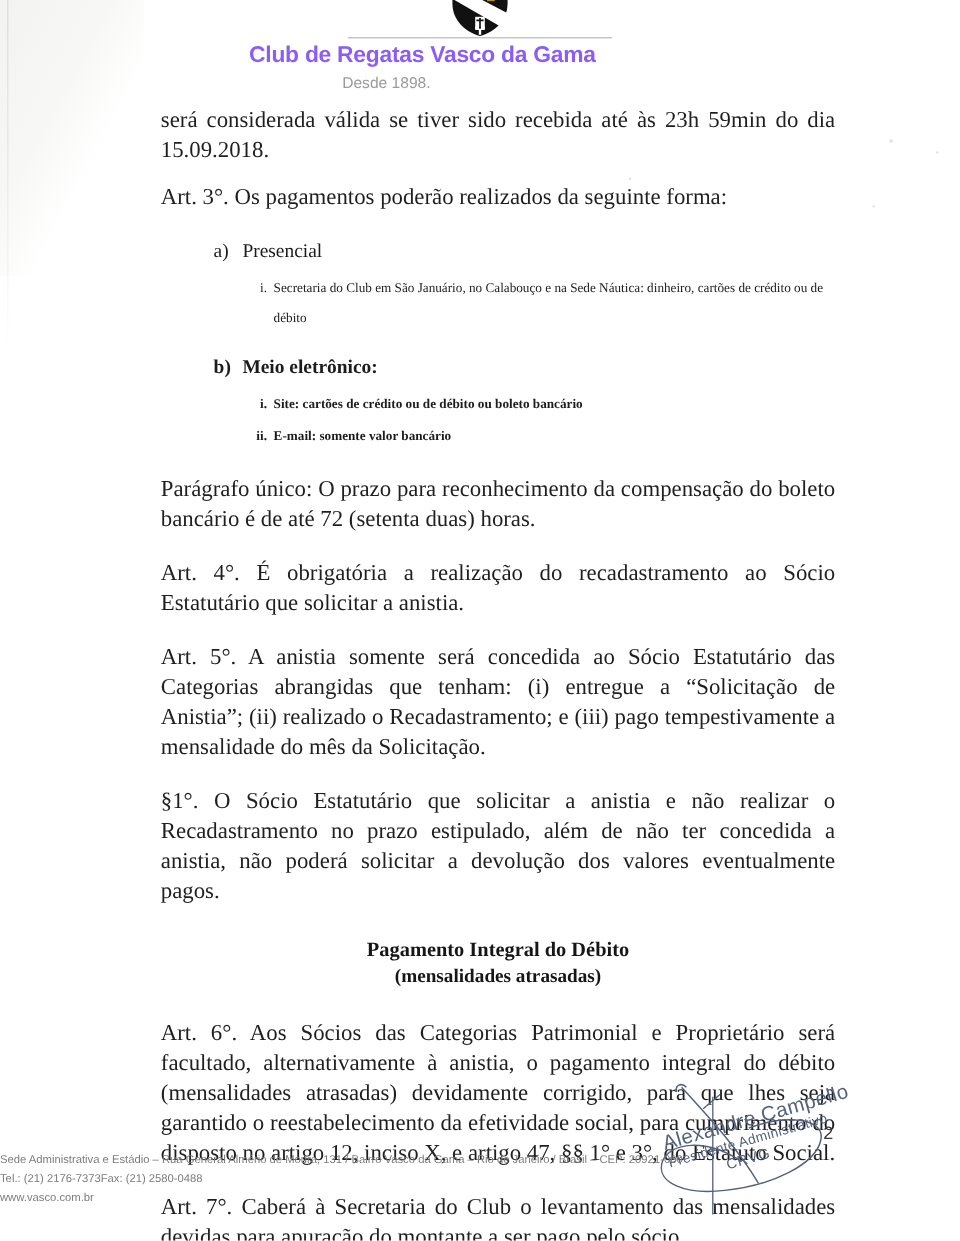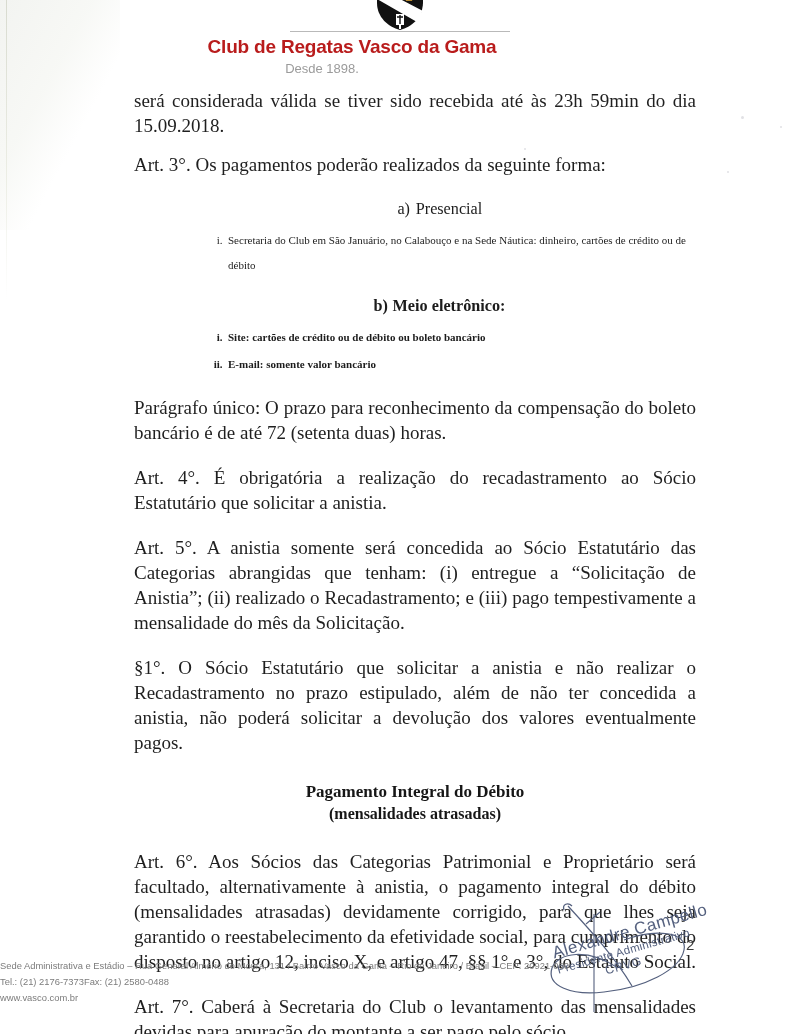--- a/index.html
+++ b/index.html
@@ -64,21 +64,21 @@
     background: #b9b9b9;
   }
   .lh-title {
     position: absolute;
     left: 0; top: 36px;
     width: 704px;
     font-family: "Liberation Sans", "DejaVu Sans", sans-serif;
     font-weight: 700;
     font-size: 19px;
     letter-spacing: -0.2px;
-    color: #b91c1c;
+    color: #8b5cf6;
   }
   .lh-sub {
     position: absolute;
     left: 0; top: 61px;
     width: 644px;
     font-family: "Liberation Sans", "DejaVu Sans", sans-serif;
     font-size: 13px;
     color: #9b9b9b;
   }
 
@@ -97,21 +97,21 @@
     margin: 0 0 14px 0;
     color: #1f1f1f;
   }
   .p.gap-lg { margin-bottom: 20px; }
 
   .lvl-a {
     margin: 0 0 6px 0;
     padding-left: 44px;
     font-size: 16.2px;
     line-height: 25px;
-    text-align: center;
+    text-align: left;
   }
   .lvl-a .marker { display: inline-block; width: 24px; }
 
   .lvl-i {
     margin: 0 0 2px 0;
     padding-left: 94px;
     font-size: 11px;
     line-height: 25px;
     text-align: left;
     text-indent: -26px;

